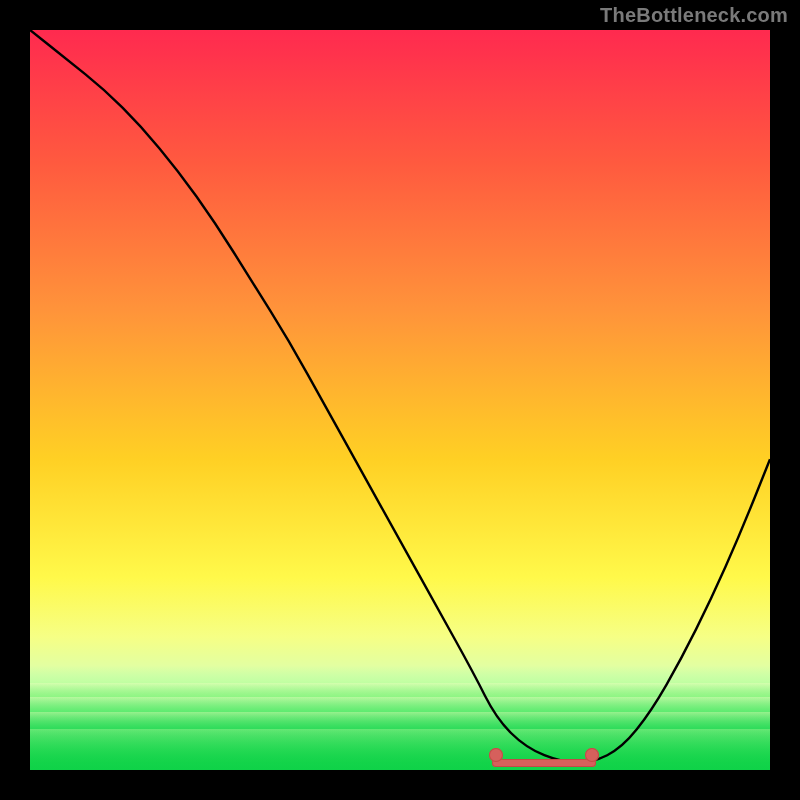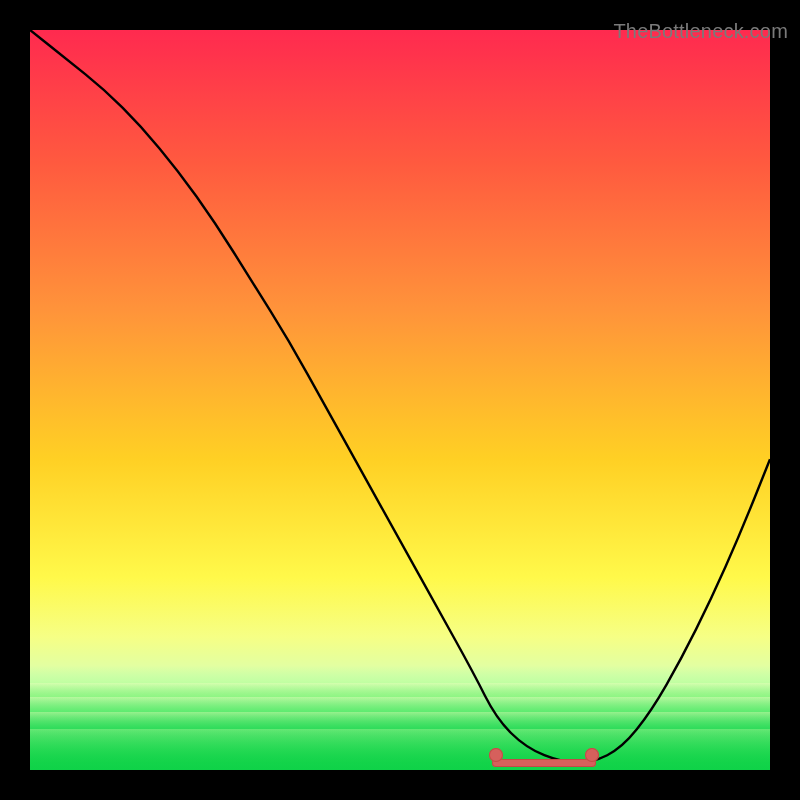--- a/index.html
+++ b/index.html
@@ -40,23 +40,23 @@
   svg.curve {
     position: absolute;
     left: 0;
     top: 0;
     width: 100%;
     height: 100%;
   }
   .watermark {
     position: absolute;
     right: 12px;
-    top: 20px;
+    top: 4px;
     font-size: 20px;
-    font-weight: 400;
+    font-weight: 700;
     color: #7a7a7a;
     letter-spacing: 0.2px;
   }
   .marker {
     position: absolute;
     border-radius: 50%;
   }
   .flat-seg {
     position: absolute;
     height: 8px;

